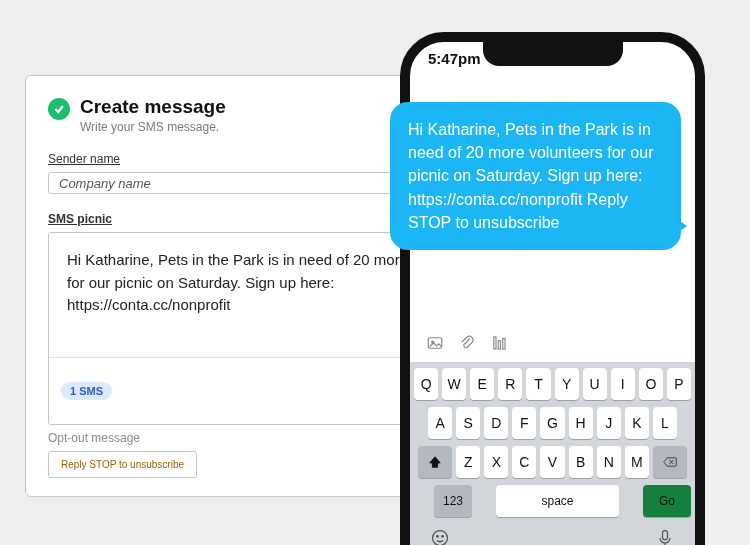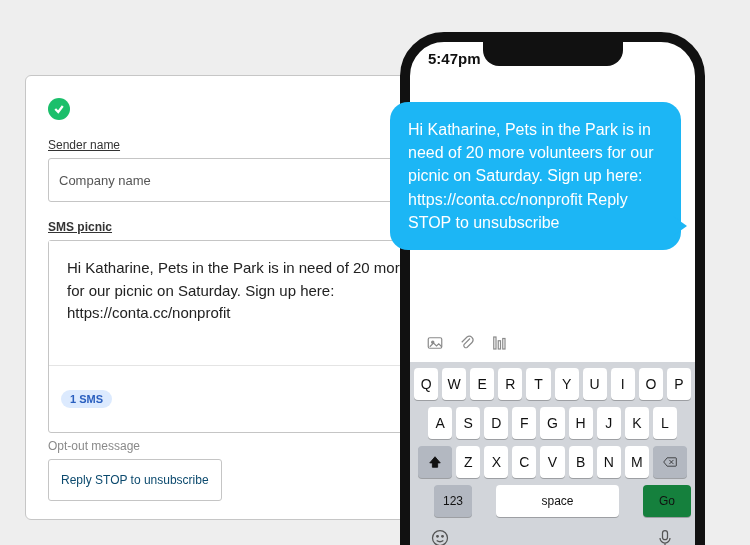--- a/index.html
+++ b/index.html
@@ -28,22 +28,22 @@
     width: 22px; height: 22px; border-radius: 50%;
     background: #1bbf6b; display: flex; align-items: center; justify-content: center;
     flex: 0 0 22px; margin-top: 2px;
   }
   .check svg { width: 12px; height: 12px; stroke: #fff; stroke-width: 3; fill: none; }
   .editor-title { font-size: 19px; font-weight: 700; color: #111; }
   .editor-sub { font-size: 12px; color: #7a7a7a; margin-top: 2px; }
 
   .field-label { font-size: 12px; color: #333; margin-top: 18px; margin-bottom: 6px; font-weight: 500; text-decoration: underline; }
   .text-input {
-    width: 100%; height: 44px; border: 1px solid #c5c5c5; border-radius: 3px;
-    padding: 0 10px; font-size: 13px; color: #555; background: #fff;
+    width: 100%; height: 22px; border: 1px solid #c5c5c5; border-radius: 3px;
+    padding: 0 10px; font-size: 13px; color: #555; background: #fff; font-style: italic;
   }
 
   .sms-box {
     width: 100%; border: 1px solid #c5c5c5; border-radius: 3px; margin-top: 6px;
   }
   .sms-text {
     width: 100%; min-height: 120px; border: none; resize: none;
     padding: 16px 18px; font-size: 15px; line-height: 1.5; color: #222;
     font-family: inherit;
   }
@@ -53,21 +53,21 @@
   }
   .sms-badge {
     background: #dceafe; color: #2a5fbf; font-size: 11px; font-weight: 600;
     padding: 3px 9px; border-radius: 10px;
   }
   .personalize { font-size: 12px; font-weight: 700; color: #111; }
 
   .optout-label { font-size: 12px; color: #8a8a8a; margin-top: 6px; margin-bottom: 6px; }
   .optout-box {
     display: inline-block; border: 1px solid #c5c5c5; border-radius: 3px;
-    padding: 13px 12px; font-size: 12px; color: #0c4a6e;
+    padding: 7px 12px; font-size: 10px; color: #a16207;
   }
 
   
   .phone {
     position: absolute;
     left: 400px;
     top: 32px;
     width: 305px;
     height: 610px;
     background: #fff;
@@ -146,20 +146,24 @@
 </head>
 <body>
 
 <div class="editor">
   <div class="editor-header">
     <div class="check">
       <svg viewBox="0 0 16 16">
           <path d="M3 8 L7 12 L13 4"></path>
         </svg>
     </div>
+    <div>
+      <div class="editor-title">Create message</div>
+      <div class="editor-sub">Write your SMS message.</div>
+    </div>
   </div>
 
   <div class="field-label">Sender name</div>
   <input class="text-input" type="text" value="Company name" style="">
 
   <div class="field-label" style="font-weight:700">SMS picnic</div>
   <div class="sms-box">
     <textarea class="sms-text" style="">Hi Katharine, Pets in the Park is in need of 20 more volunteers for our picnic on Saturday. Sign up here: https://conta.cc/nonprofit</textarea>
     <div class="sms-footer">
       <span class="sms-badge">1 SMS</span>

